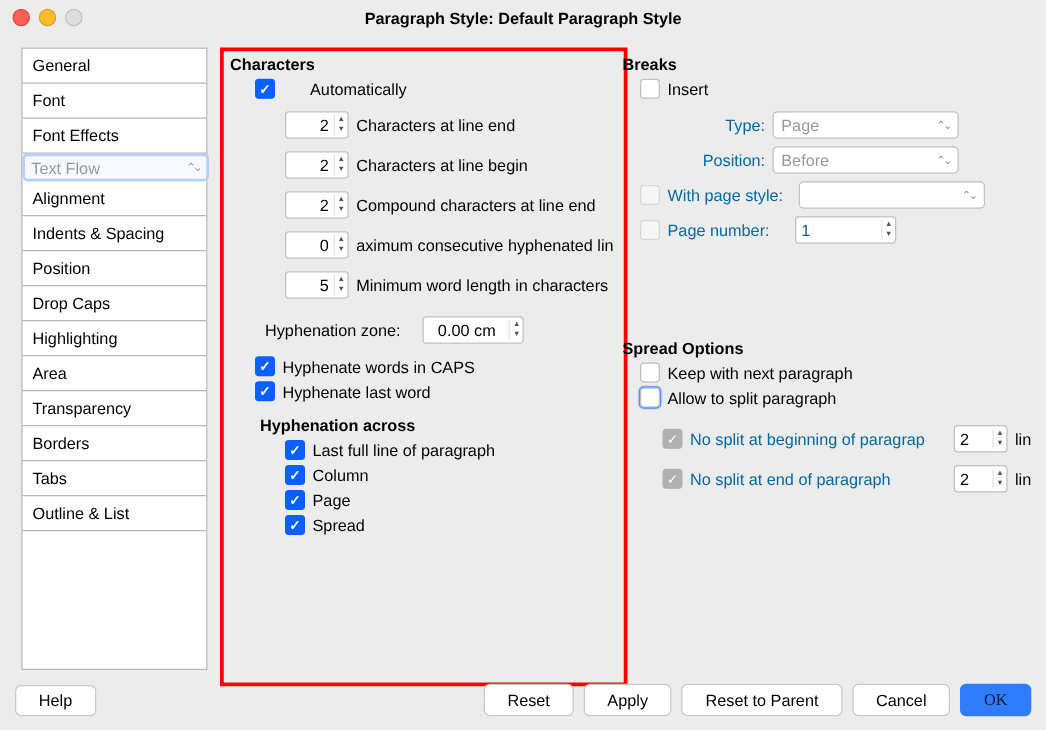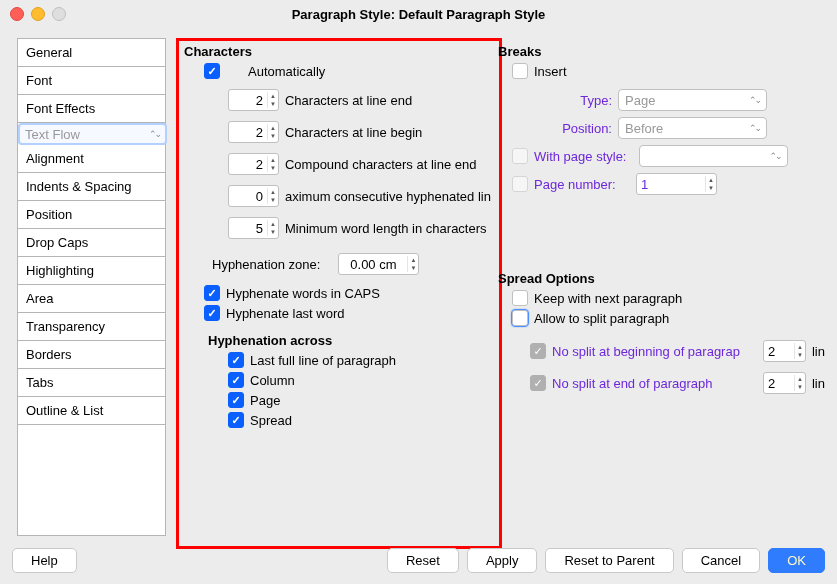--- a/index.html
+++ b/index.html
@@ -41,24 +41,24 @@
   .chk.dis-on{background:#b0b0b0;border-color:#b0b0b0;}
   .chk.dis-on::after{content:"✓";color:#fff;font-size:11px;}
   .spin{display:inline-flex;align-items:center;border:1px solid #c0c0c0;border-radius:3px;background:#fff;height:20px;}
   .spin input{border:0;width:30px;text-align:right;padding:0 4px;font:inherit;background:transparent;}
   .spin.wide input{width:60px;text-align:center;}
   .spin .st{display:flex;flex-direction:column;border-left:1px solid #e4e4e4;}
   .spin .st span{font-size:6px;line-height:8px;padding:0 2px;color:#555;}
   .sel{display:inline-flex;align-items:center;justify-content:space-between;border:1px solid #c0c0c0;border-radius:4px;background:#fff;height:20px;width:135px;padding:0 6px;color:#999;}
   .sel::after{content:"⌃⌄";font-size:9px;letter-spacing:-2px;color:#888;}
   .lbl{white-space:nowrap;}
-  .dim{color:#6d28d9;}
+  .dim{color:#0369a1;}
   .footer{position:absolute;left:12px;right:12px;bottom:8px;height:32px;display:flex;align-items:center;}
   .btn{background:#fff;border:1px solid #c9c9c9;border-radius:5px;padding:4px 18px;font:inherit;cursor:default;}
-  .btn.primary{background:var(--btn-blue);border-color:var(--btn-blue);color:#fef9c3;}
+  .btn.primary{background:var(--btn-blue);border-color:var(--btn-blue);color:#0f172a;font-family:Liberation Serif, serif;}
   .right-btns{margin-left:auto;display:flex;gap:8px;}
 </style>
 </head>
 <body>
 <div class="window">
 
   <div class="titlebar">
     <div class="traffic">
       <span class="tl r"></span>
       <span class="tl y"></span>

